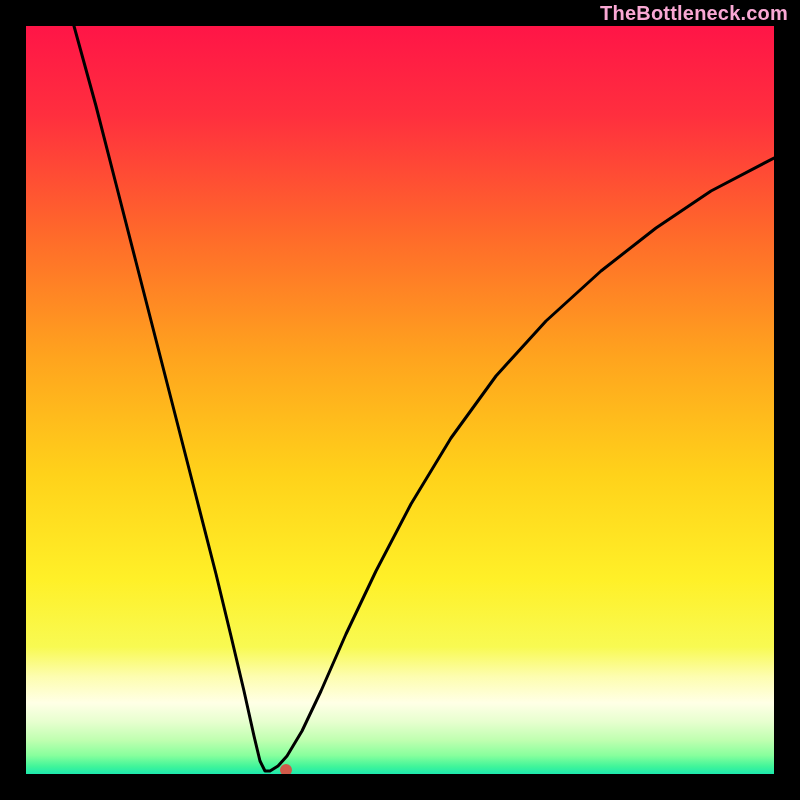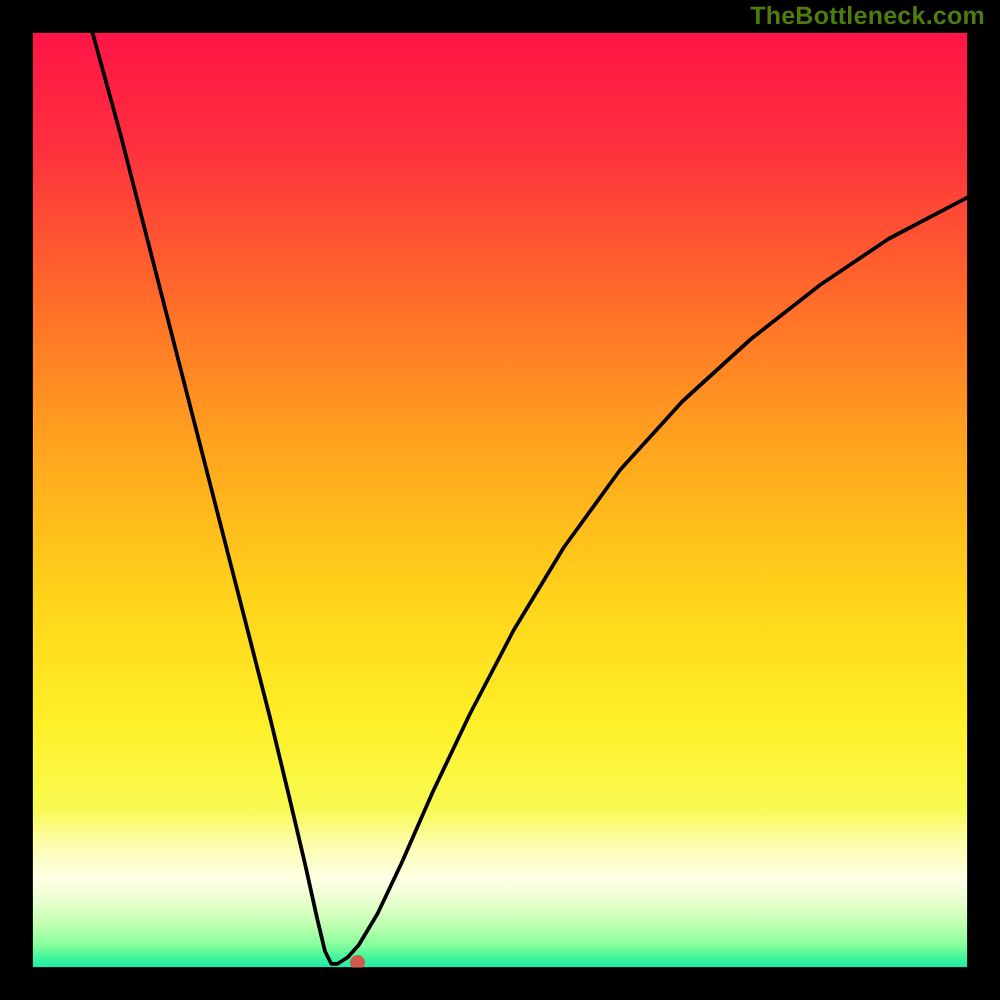--- a/index.html
+++ b/index.html
@@ -47,21 +47,21 @@
     transform: translate(-50%, -50%);
     pointer-events: none;
   }
   .watermark {
     position: absolute;
     top: 2px;
     right: 12px;
     font-family: Arial, Helvetica, sans-serif;
     font-size: 20px;
     font-weight: bold;
-    color: #4d7c0f;
+    color: #f9a8d4;
     letter-spacing: 0.2px;
     pointer-events: none;
   }
 </style>
 </head>
 <body>
 
 <div class="outer">
   <div class="plot-area">
     <svg class="gradient" viewBox="0 0 748 748" preserveAspectRatio="none">

